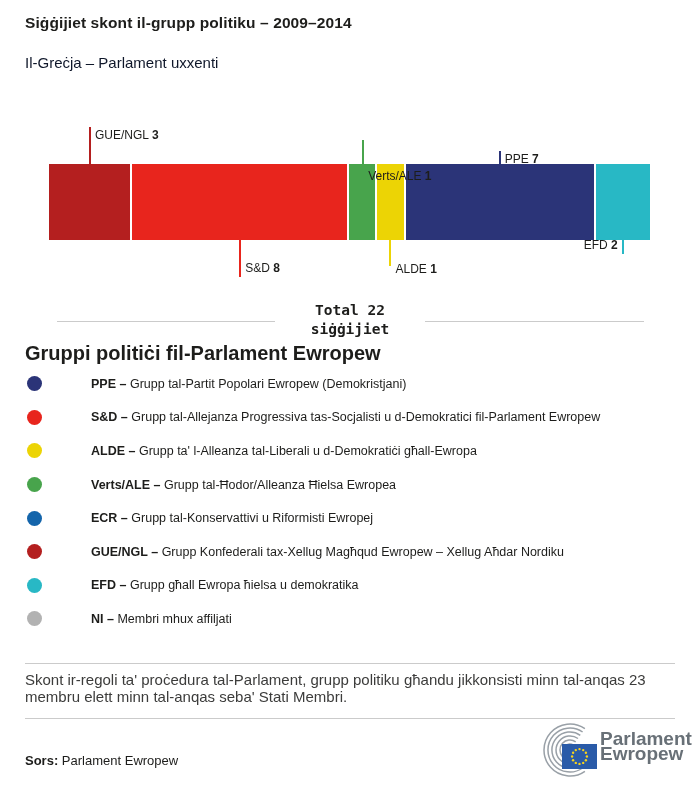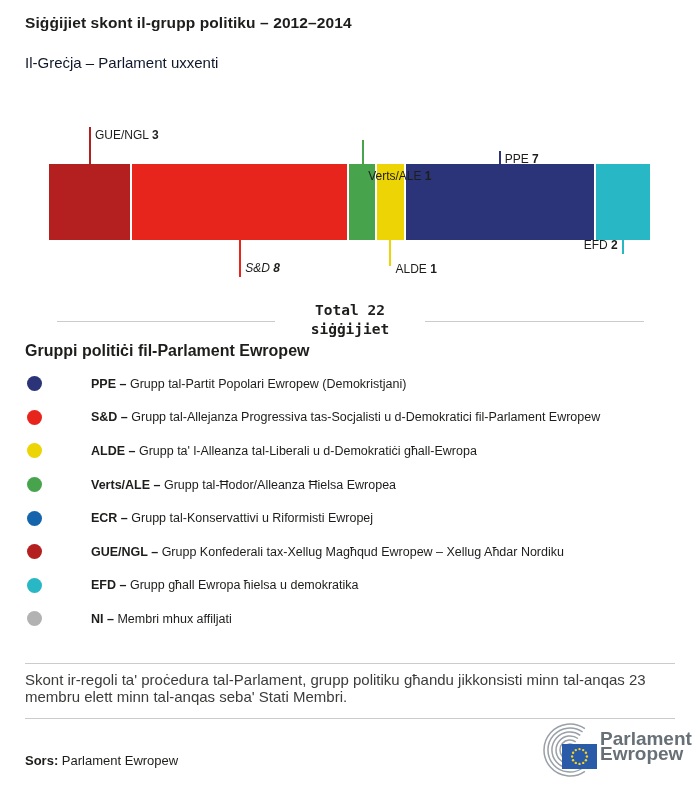--- a/index.html
+++ b/index.html
@@ -18,54 +18,54 @@
   .co-line{position:absolute;width:2px;}
   .co-label{position:absolute;font-size:12px;white-space:nowrap;color:#1d1d1b;}
   .co-label b{font-weight:700;}
   
   .total-block{left:0;top:301px;width:700px;text-align:center;
     font-family:"DejaVu Sans Mono",monospace;font-weight:700;font-size:14.5px;line-height:19px;}
   .rule{height:1px;background:#cbcbcb;}
   .rule-left{left:57px;top:321px;width:218px;}
   .rule-right{left:425px;top:321px;width:219px;}
   
-  .legend-heading{left:25px;top:342px;font-size:16px;font-weight:700;}
+  .legend-heading{left:25px;top:342px;font-size:20px;font-weight:700;}
   .legend{left:25px;top:367px;width:660px;}
   .legend-row{display:flex;align-items:center;height:33.6px;}
   .dot{width:15px;height:15px;border-radius:50%;margin-left:2px;flex:0 0 15px;}
   .legend-text{margin-left:10px;font-size:12.5px;color:#1d1d1b;}
   .legend-text b{font-weight:700;padding-left:39px;}
   
   .hr1{left:25px;top:663px;width:650px;}
   .hr2{left:25px;top:718px;width:650px;}
   .footnote{left:25px;top:671px;width:650px;font-size:15px;line-height:17px;color:#3c3c3b;}
   .source{left:25px;top:753px;font-size:13px;}
   .source b{font-weight:700;}
   .logo-svg{left:525px;top:720px;}
   .logo-text{left:600px;top:731px;font-size:19px;line-height:15px;font-weight:700;color:#687077;}
 </style>
 </head>
 <body>
 
-<div class="abs title">Siġġijiet skont il-grupp politiku – 2012–2014</div>
+<div class="abs title">Siġġijiet skont il-grupp politiku – 2009–2014</div>
 <div class="abs subtitle">Il-Greċja – Parlament uxxenti</div>
 
 <div class="abs" id="chart-layer" style="left:0;top:0;width:700px;height:300px;">
   <div class="abs" id="seat-bar">
       <div class="segment" style="flex-grow: 3; background: rgb(180, 31, 31);"></div>
       <div class="segment" style="flex-grow: 8; background: rgb(232, 37, 29);"></div>
       <div class="segment" style="flex-grow: 1; background: rgb(72, 164, 76);"></div>
       <div class="segment" style="flex-grow: 1; background: rgb(236, 212, 5);"></div>
       <div class="segment" style="flex-grow: 7; background: rgb(43, 52, 120);"></div>
       <div class="segment" style="flex-grow: 2; background: rgb(40, 184, 197);"></div>
     </div>
 <div class="co-line" style="background: rgb(180, 31, 31); left: 88.9773px; height: 37px; top: 127px;"></div>
     <div class="co-label" style="top: 128px; left: 94.9773px;"><span>GUE/NGL </span><b>3</b></div>
     <div class="co-line" style="background: rgb(232, 37, 29); left: 239.227px; height: 37px; top: 240px;"></div>
-    <div class="co-label" style="top: 261px; left: 245.227px; font-style: italic;"><span>S&amp;D </span><b>8</b></div>
+    <div class="co-label" style="top: 261px; left: 245.227px;"><span>S&amp;D </span><b>8</b></div>
     <div class="co-line" style="background: rgb(72, 164, 76); left: 362.159px; height: 24px; top: 140px;"></div>
     <div class="co-label" style="top: 141px; left: 368.159px; margin-top: 28px;"><span>Verts/ALE </span><b>1</b></div>
     <div class="co-line" style="background: rgb(236, 212, 5); left: 389.477px; height: 26px; top: 240px;"></div>
     <div class="co-label" style="top: 250px; left: 395.477px; margin-top: 12px;"><span>ALDE </span><b>1</b></div>
     <div class="co-line" style="background: rgb(43, 52, 120); left: 498.75px; height: 13px; top: 151px;"></div>
     <div class="co-label" style="top: 152px; left: 504.75px;"><span>PPE </span><b>7</b></div>
     <div class="co-line" style="background: rgb(40, 184, 197); left: 621.682px; height: 14px; top: 240px;"></div>
     <div class="co-label" style="top: 238px; right: 82.3182px;"><span>EFD </span><b>2</b></div>
   </div>
 

